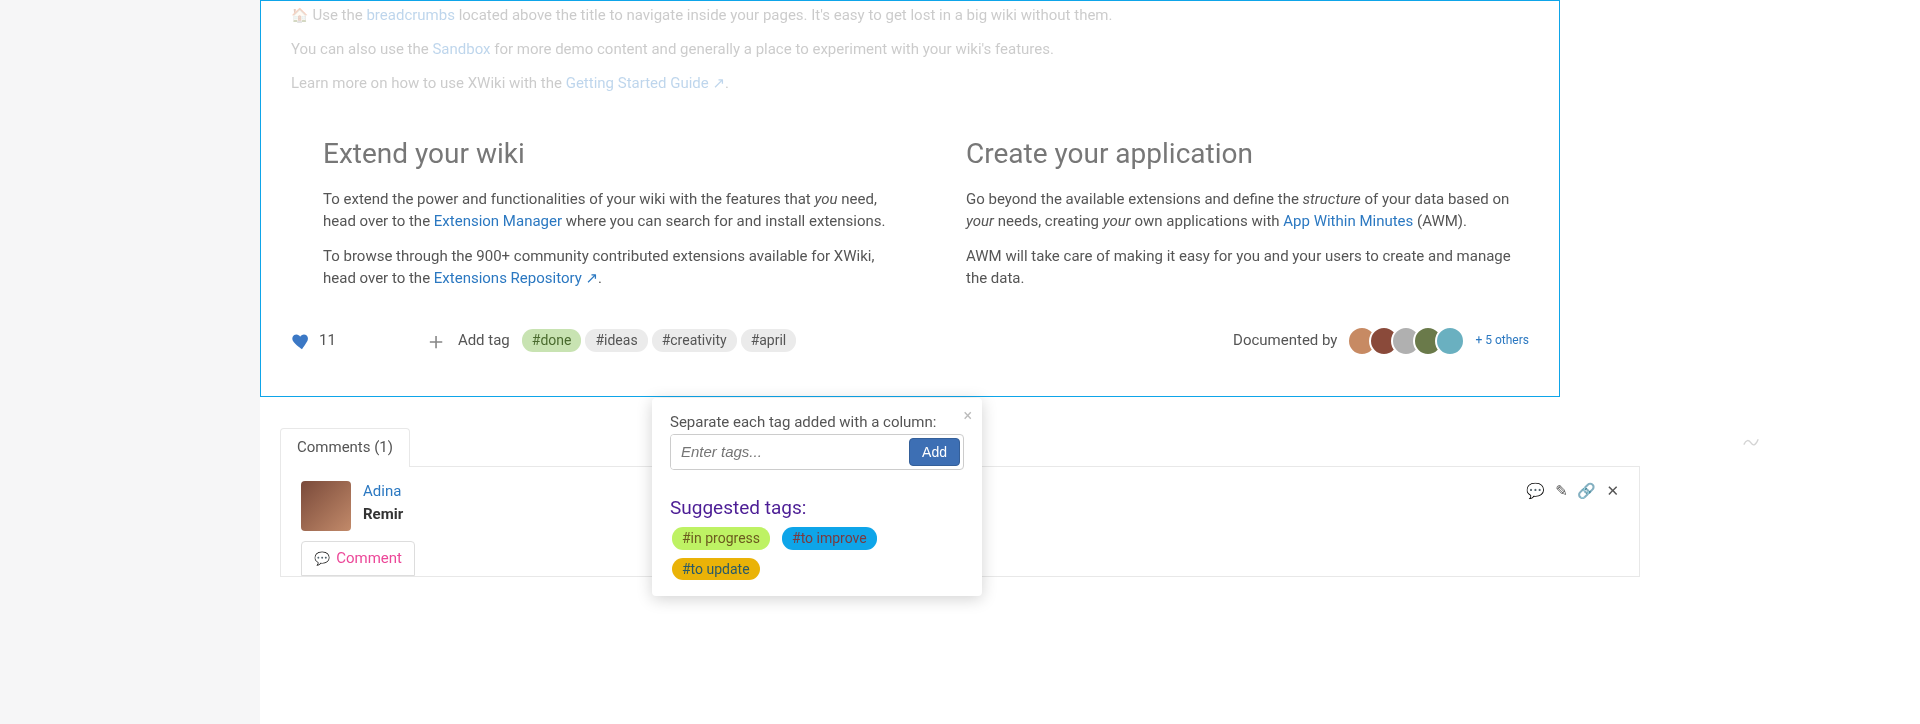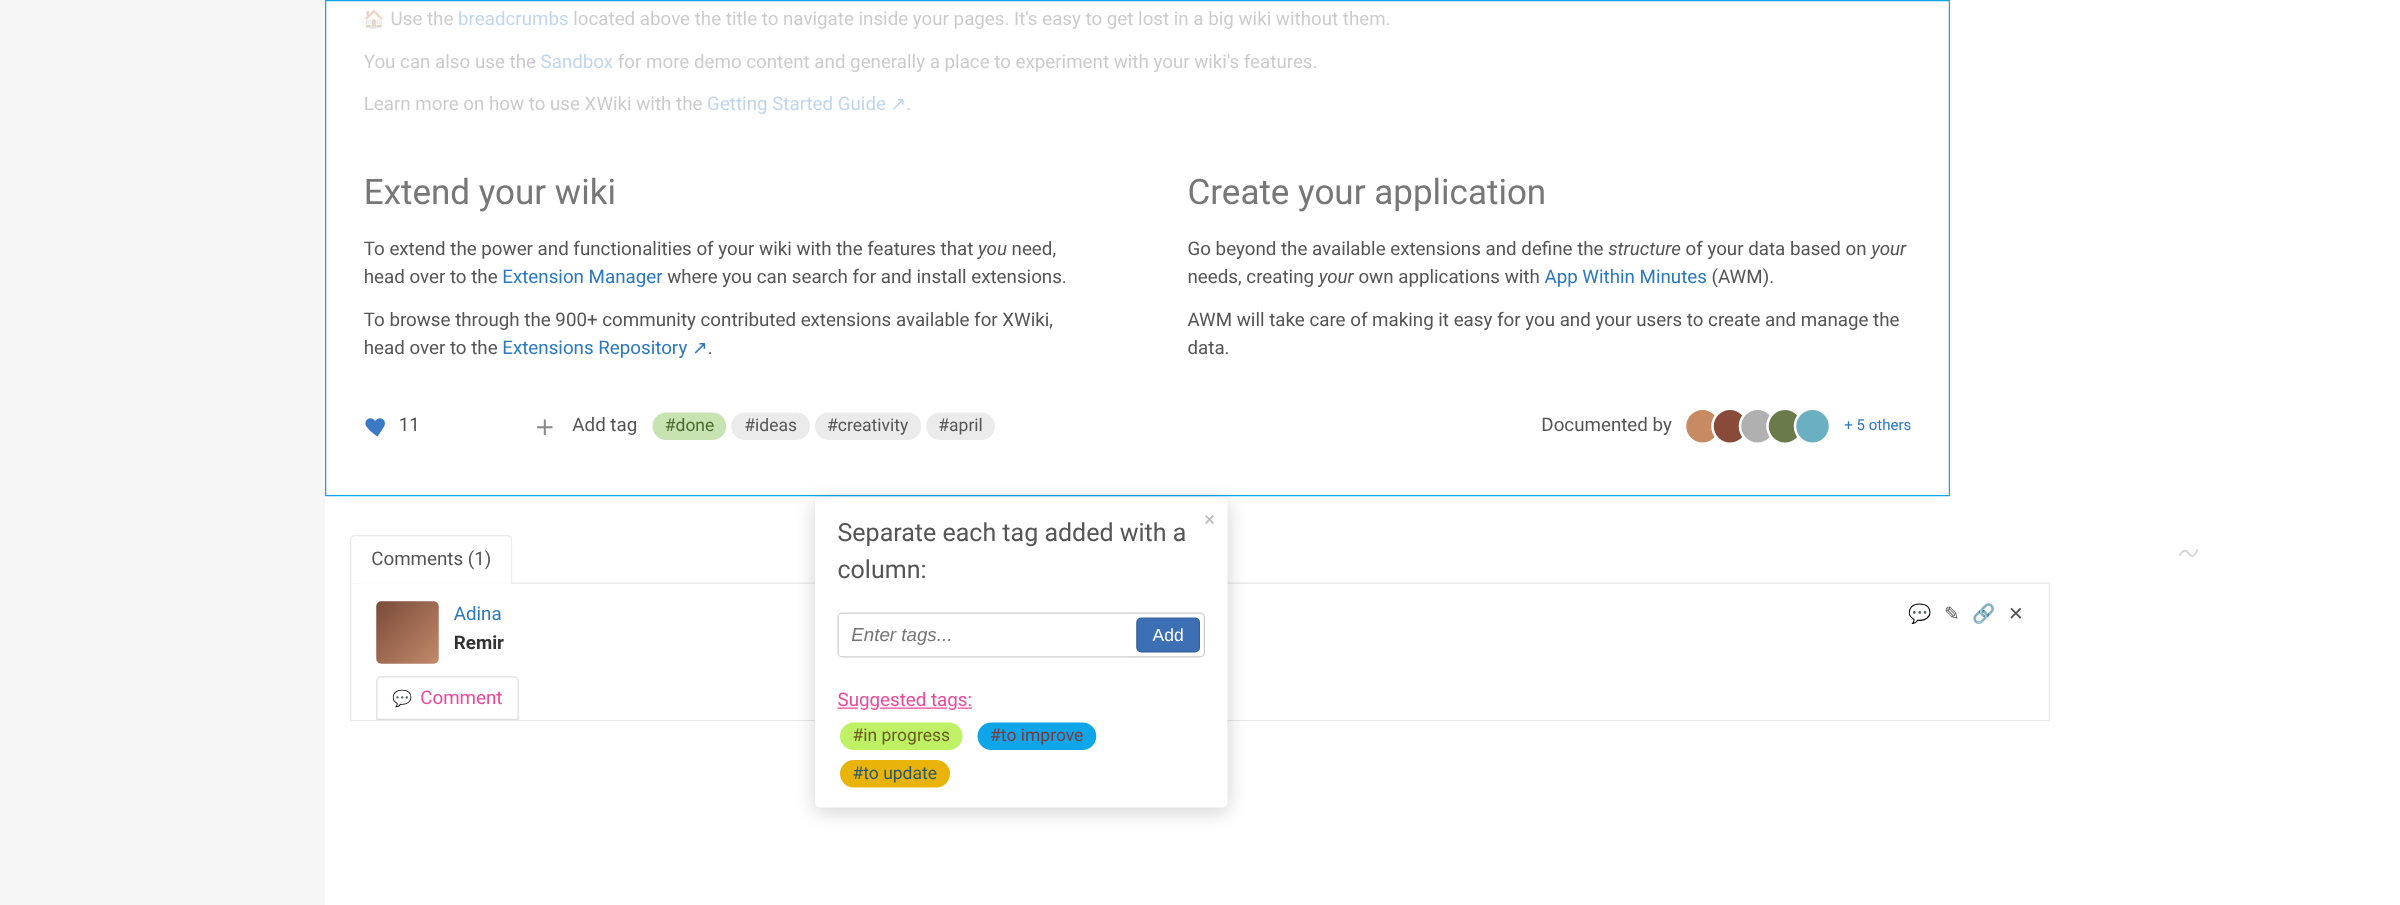--- a/index.html
+++ b/index.html
@@ -24,21 +24,21 @@
   .content-inner { padding: 0 30px; }
   .faded { opacity: 0.30; }
   .para { margin: 4px 0 12px 0; }
   .home-icon::before { content: "🏠"; font-size: 14px; margin-right: 4px; }
   h2.section-head {
     font-size: 28px;
     font-weight: 400;
     color: #777;
     margin: 28px 0 14px 0;
   }
-  .two-col { display: flex; gap: 80px; }
+  .two-col { display: flex; gap: 80px; margin-left: 32px; }
   .col { flex: 1; }
   .col p { margin: 0 0 14px 0; color: #555; }
   em { font-style: italic; }
 
   .footerbar {
     display: flex;
     align-items: center;
     padding: 22px 30px 10px 30px;
     gap: 18px;
   }
@@ -87,35 +87,35 @@
     top: 398px;
     left: 652px;
     width: 330px;
     background: #fff;
     border-radius: 4px;
     box-shadow: 0 3px 16px rgba(0,0,0,0.18);
     padding: 14px 18px 16px 18px;
     z-index: 50;
   }
   .pop-close { position: absolute; top: 6px; right: 10px; color: #bbb; font-size: 16px; cursor: pointer; }
-  .pop-label { font-size: 20px; color: #555; margin-bottom: 20px; }
+  .pop-label { font-size: 15px; color: #555; margin-bottom: 0; }
   .input-row {
     display: flex; align-items: stretch;
     border: 1px solid #ccc; border-radius: 4px;
     overflow: hidden; margin-bottom: 24px;
   }
   .input-row input {
     flex: 1; border: none; padding: 7px 10px; font-size: 15px; font-style: italic; color: #888;
     outline: none; background:#fff;
   }
   .input-row button {
     background: #3d6fb4; color: #fff; border: 1px solid #345f99;
     padding: 5px 12px; font-size: 14px; border-radius: 4px; margin: 3px; cursor: pointer;
   }
-  .suggest-label { font-size: 15px; color: #ec4899; margin-bottom: 6px; text-decoration: underline; }
+  .suggest-label { font-size: 19px; color: #4c1d95; margin-bottom: 6px; }
   .suggest-row { display: flex; gap: 8px; flex-wrap: wrap; }
 
   
   .comments-wrap { margin: 30px 280px 0 280px; }
   .tab {
     display: inline-block;
     background: #fff;
     border: 1px solid #e8e8e8;
     border-bottom: none;
     border-radius: 4px 4px 0 0;

